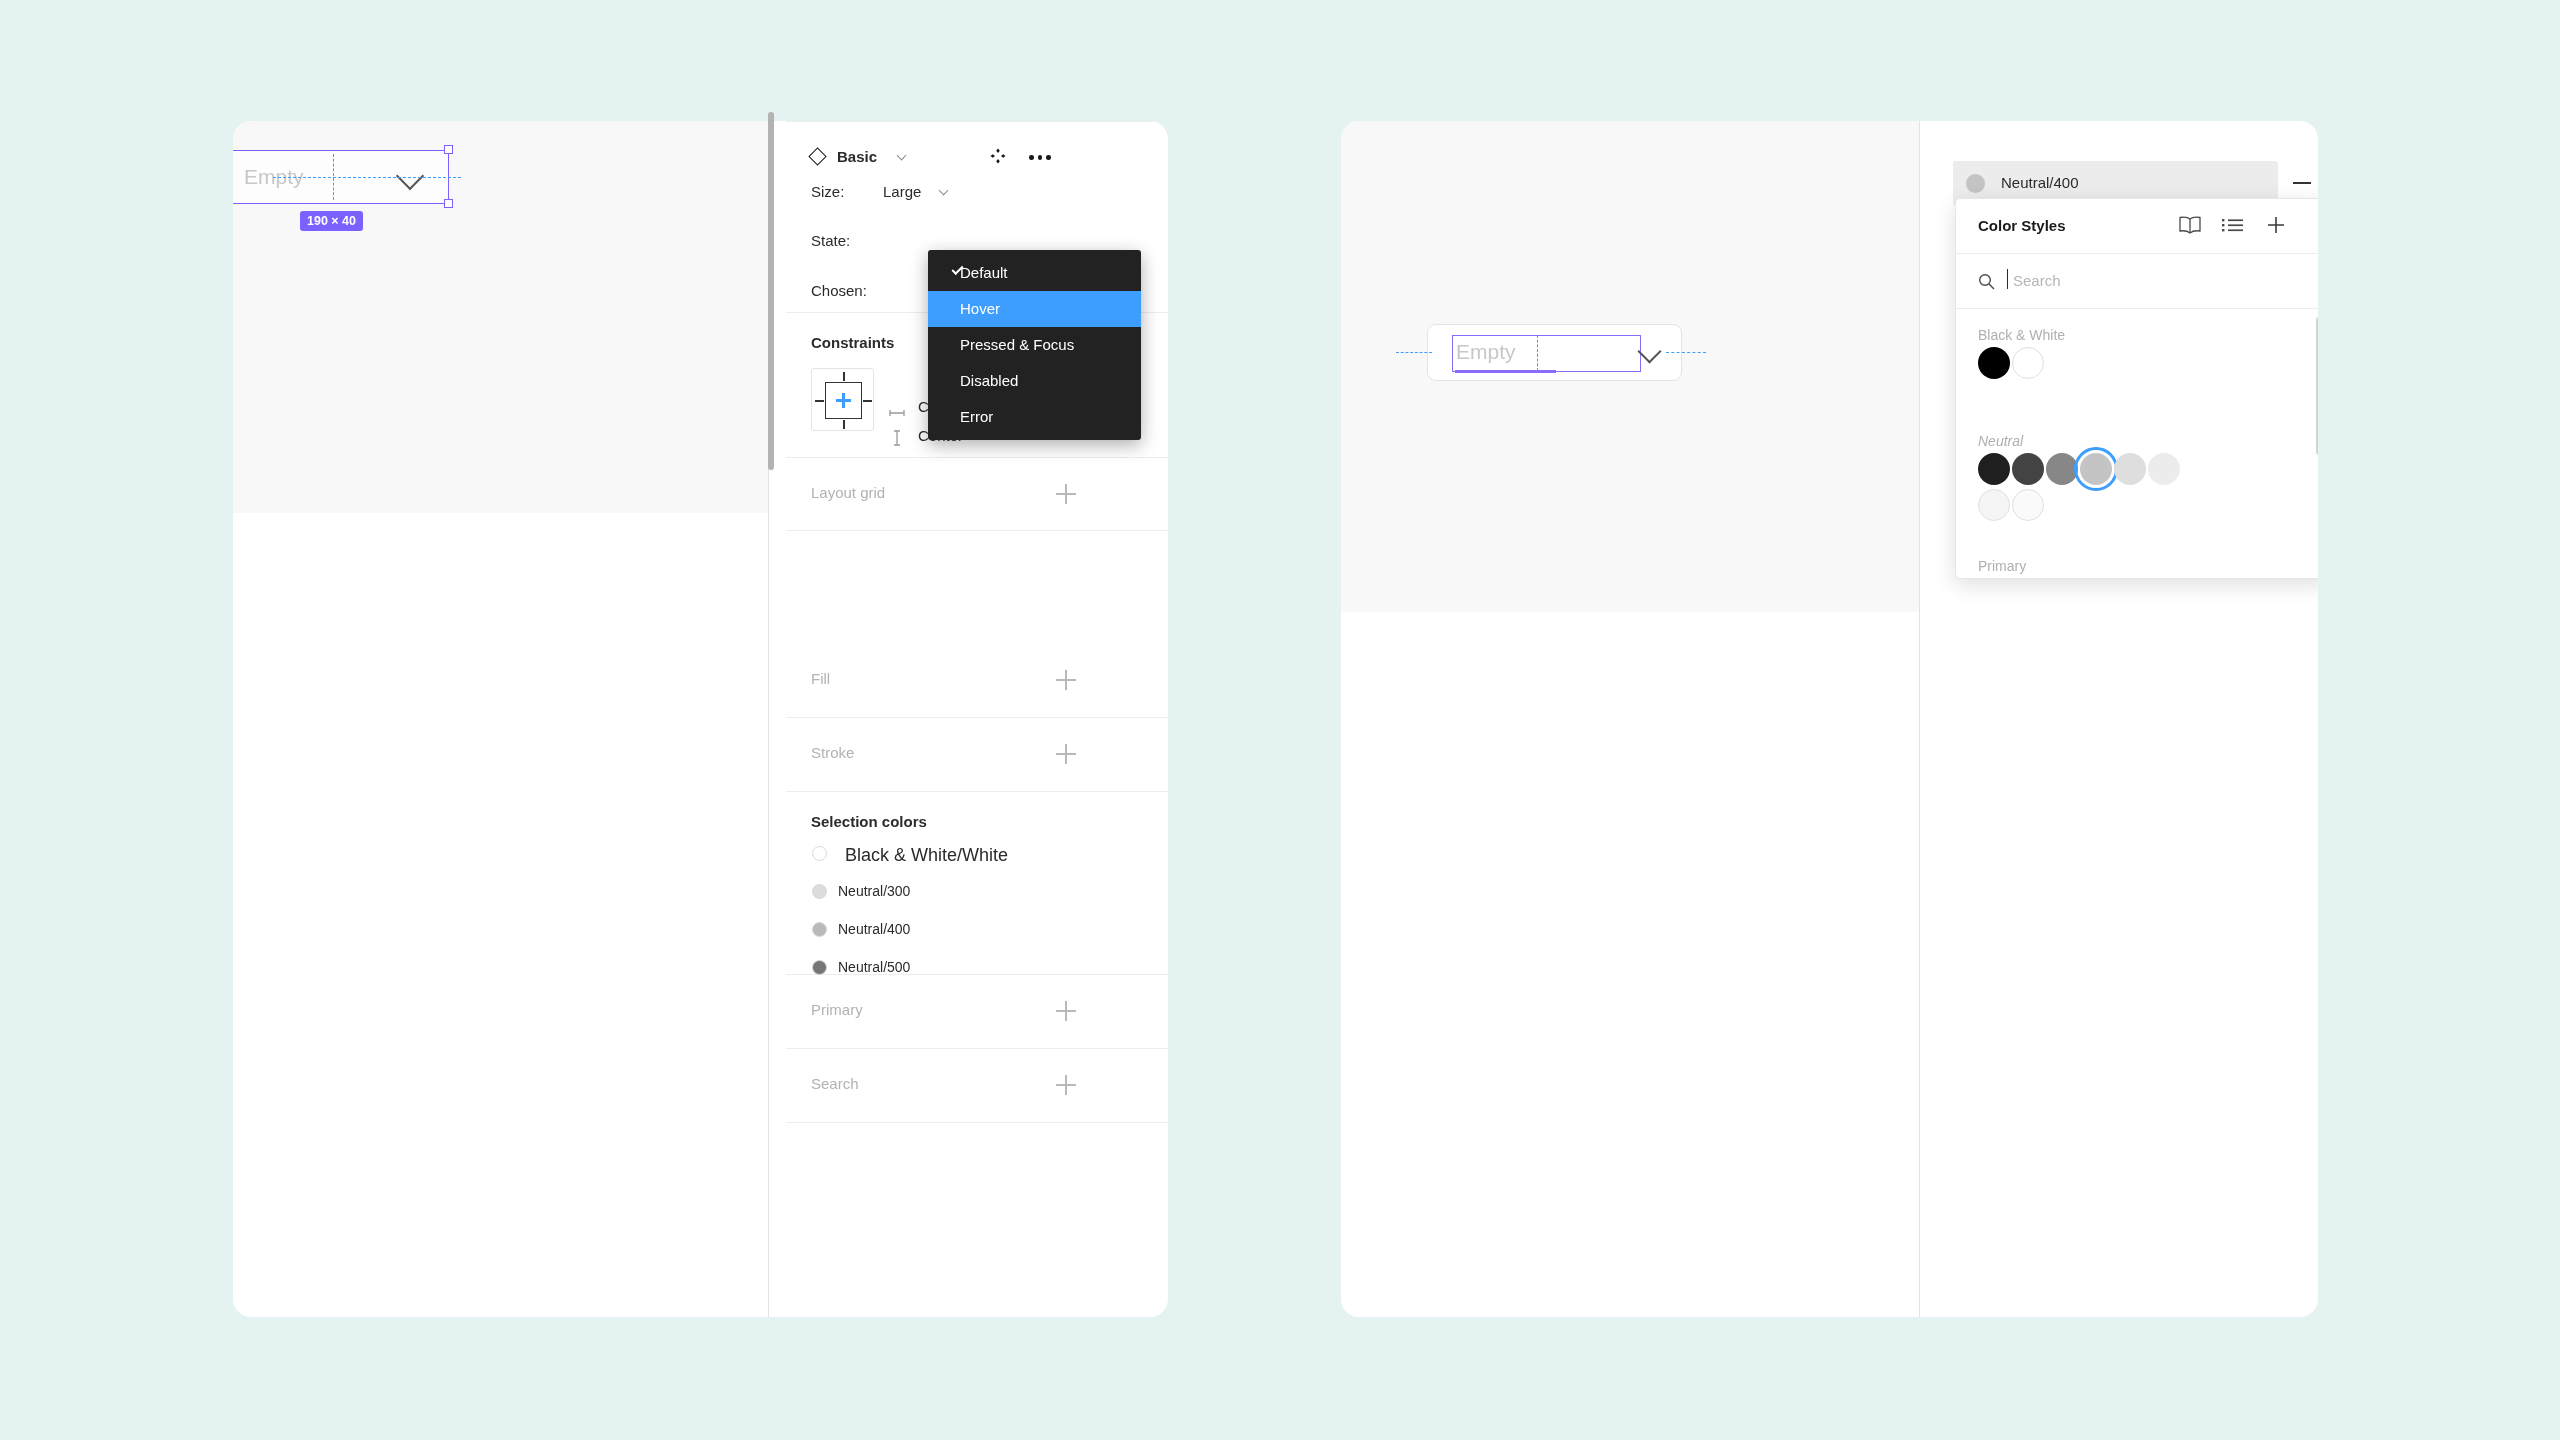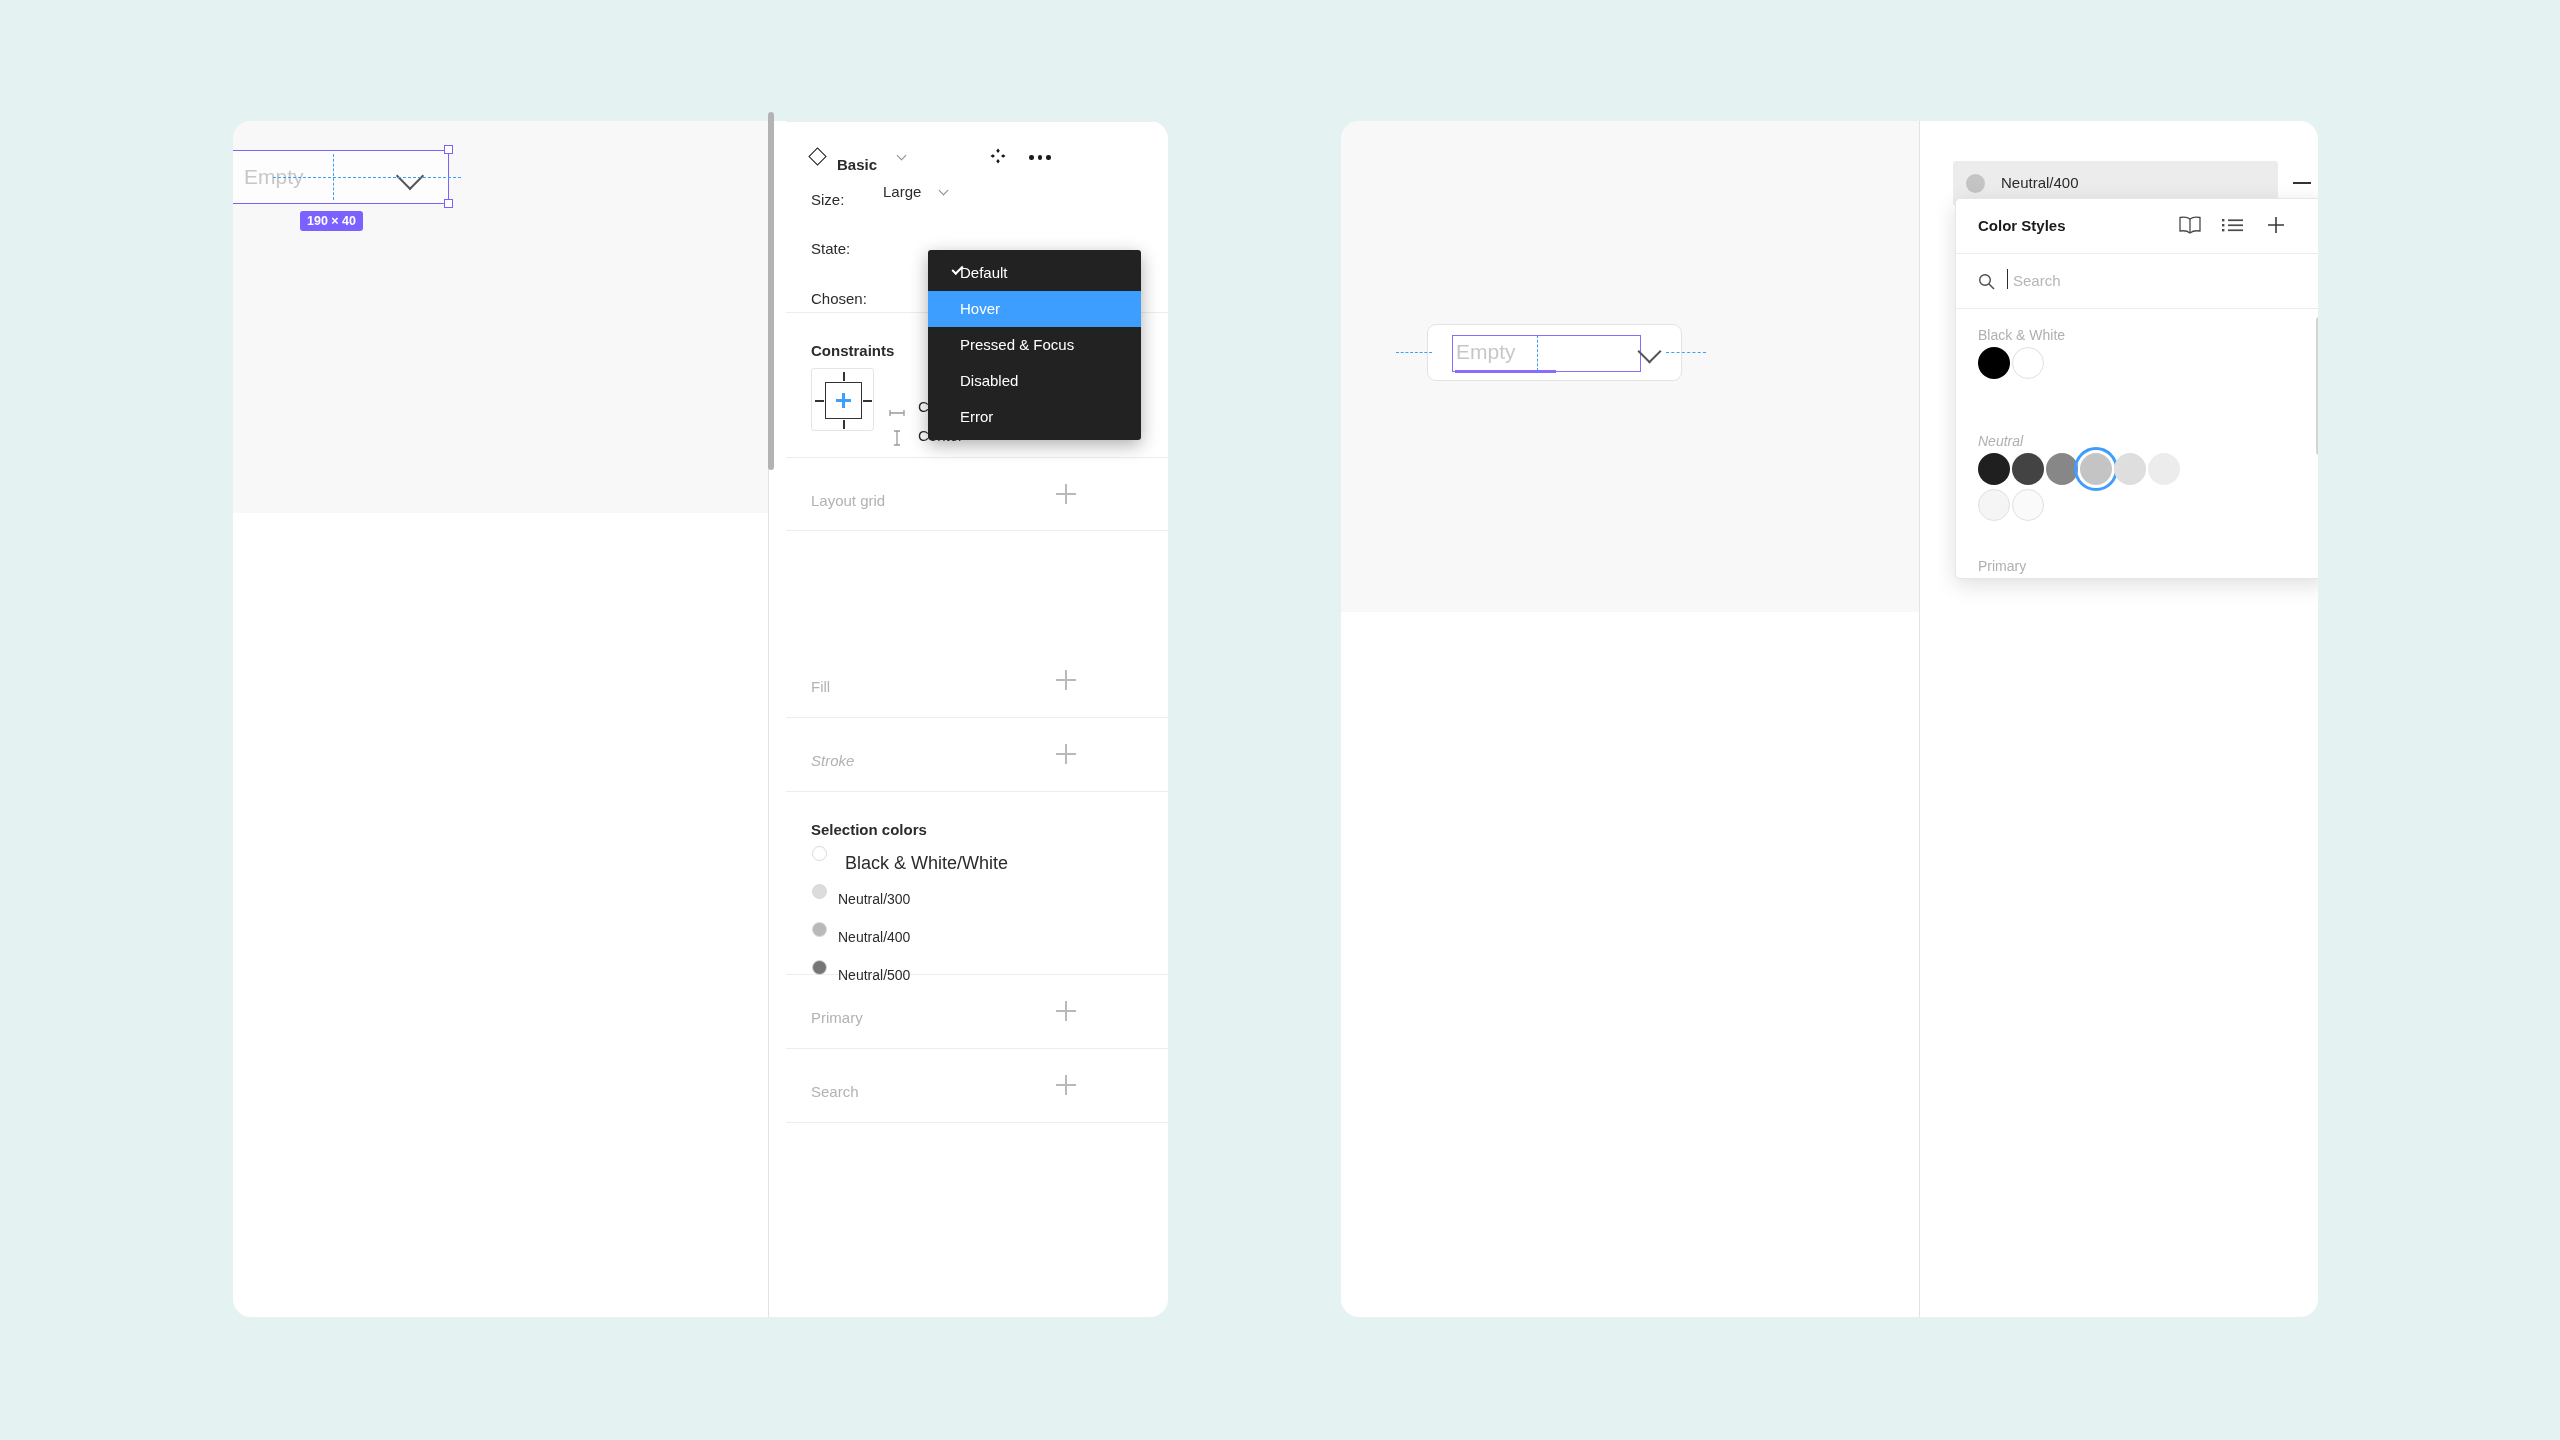--- a/index.html
+++ b/index.html
@@ -52,21 +52,21 @@
     border-right: 2.2px solid #555; border-bottom: 2.2px solid #555;
     transform: rotate(45deg);
   }
   .guide-h { position: absolute; height: 0; border-top: 1.4px dashed #3d9eff; }
   .guide-v { position: absolute; width: 0; border-left: 1.4px dashed #3d9eff; }
 
   
   .sect { position: absolute; left: 0; width: 382px; border-bottom: 1px solid #ededed; }
   .sect-top { border-top: 1px solid #ededed; }
   .row-label {
-    position: absolute; font-size: 15px; color: #2b2b2b; margin-top: 8px;
+    position: absolute; font-size: 15px; color: #2b2b2b;
   }
   .row-label.muted { color: #b2b2b2; }
   .row-label.bold { font-weight: bold; }
   .row-value { position: absolute; font-size: 15px; color: #2b2b2b; }
   .mini-chev {
     display: inline-block; width: 7px; height: 7px; margin-left: 7px; vertical-align: 2px;
     border-right: 1.5px solid #8a8a8a; border-bottom: 1.5px solid #8a8a8a;
     transform: rotate(45deg);
   }
   .plus-btn {
@@ -277,21 +277,21 @@
         <span class="row-label muted" style="left:25px; top:26px;">Layout grid</span>
         <span class="plus-btn" style="left:270px; top:26px;"></span>
       </div>
 
 
       <div class="sect" style="top:523px; height:74px;">
         <span class="row-label muted" style="left:25px; top:26px;">Fill</span>
         <span class="plus-btn" style="left:270px; top:26px;"></span>
       </div>
 
-      <div class="sect" style="top:597px; height:74px;font-style:italic;">
+      <div class="sect" style="top:597px; height:74px;">
         <span class="row-label muted" style="left:25px; top:26px;">Stroke</span>
         <span class="plus-btn" style="left:270px; top:26px;"></span>
       </div>
 
       <div class="sect" style="top:671px; height:183px;">
         <span class="row-label bold" style="left:25px; top:21px;">Selection colors</span>
         <div id="sel-color-list">
             <span class="swatch-dot" style="left: 26px; top: 54px; background: rgb(255, 255, 255);"></span>
             <span class="row-label" style="left: 59px; top: 53px; font-size: 18px;">Black &amp; White/White</span>
             <span class="swatch-dot" style="left: 26px; top: 92px; background: rgb(220, 220, 220);"></span>

